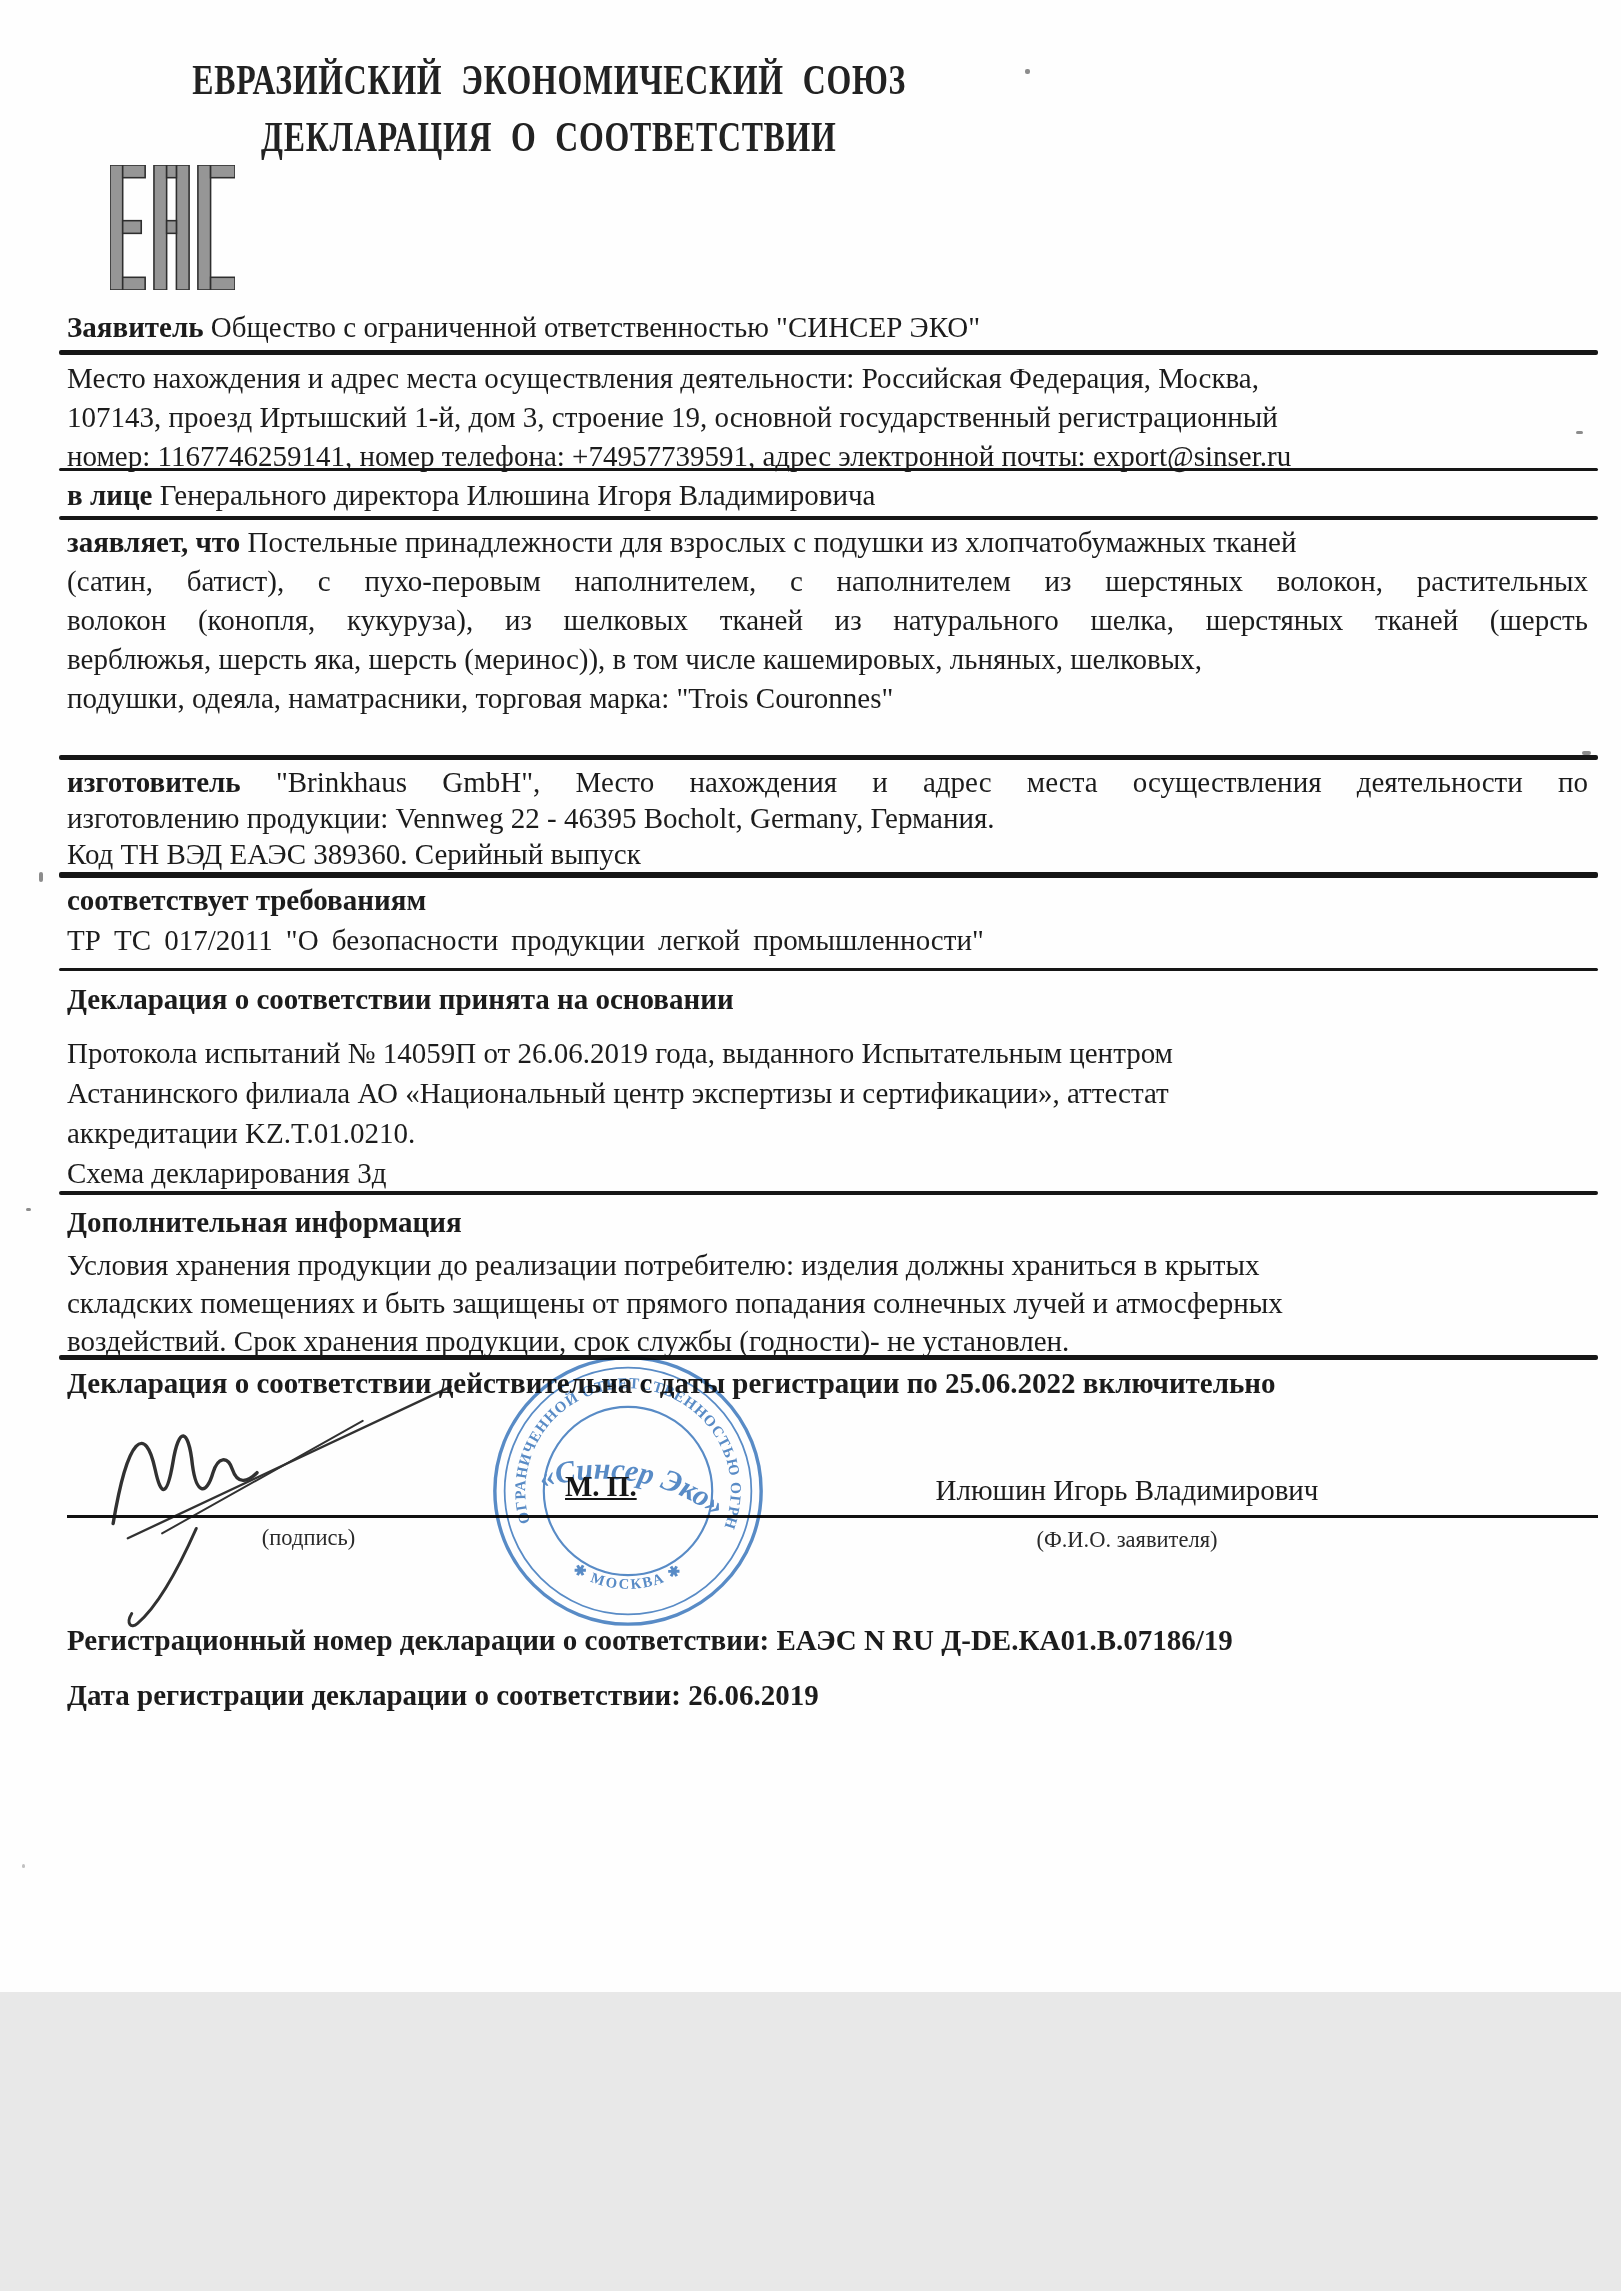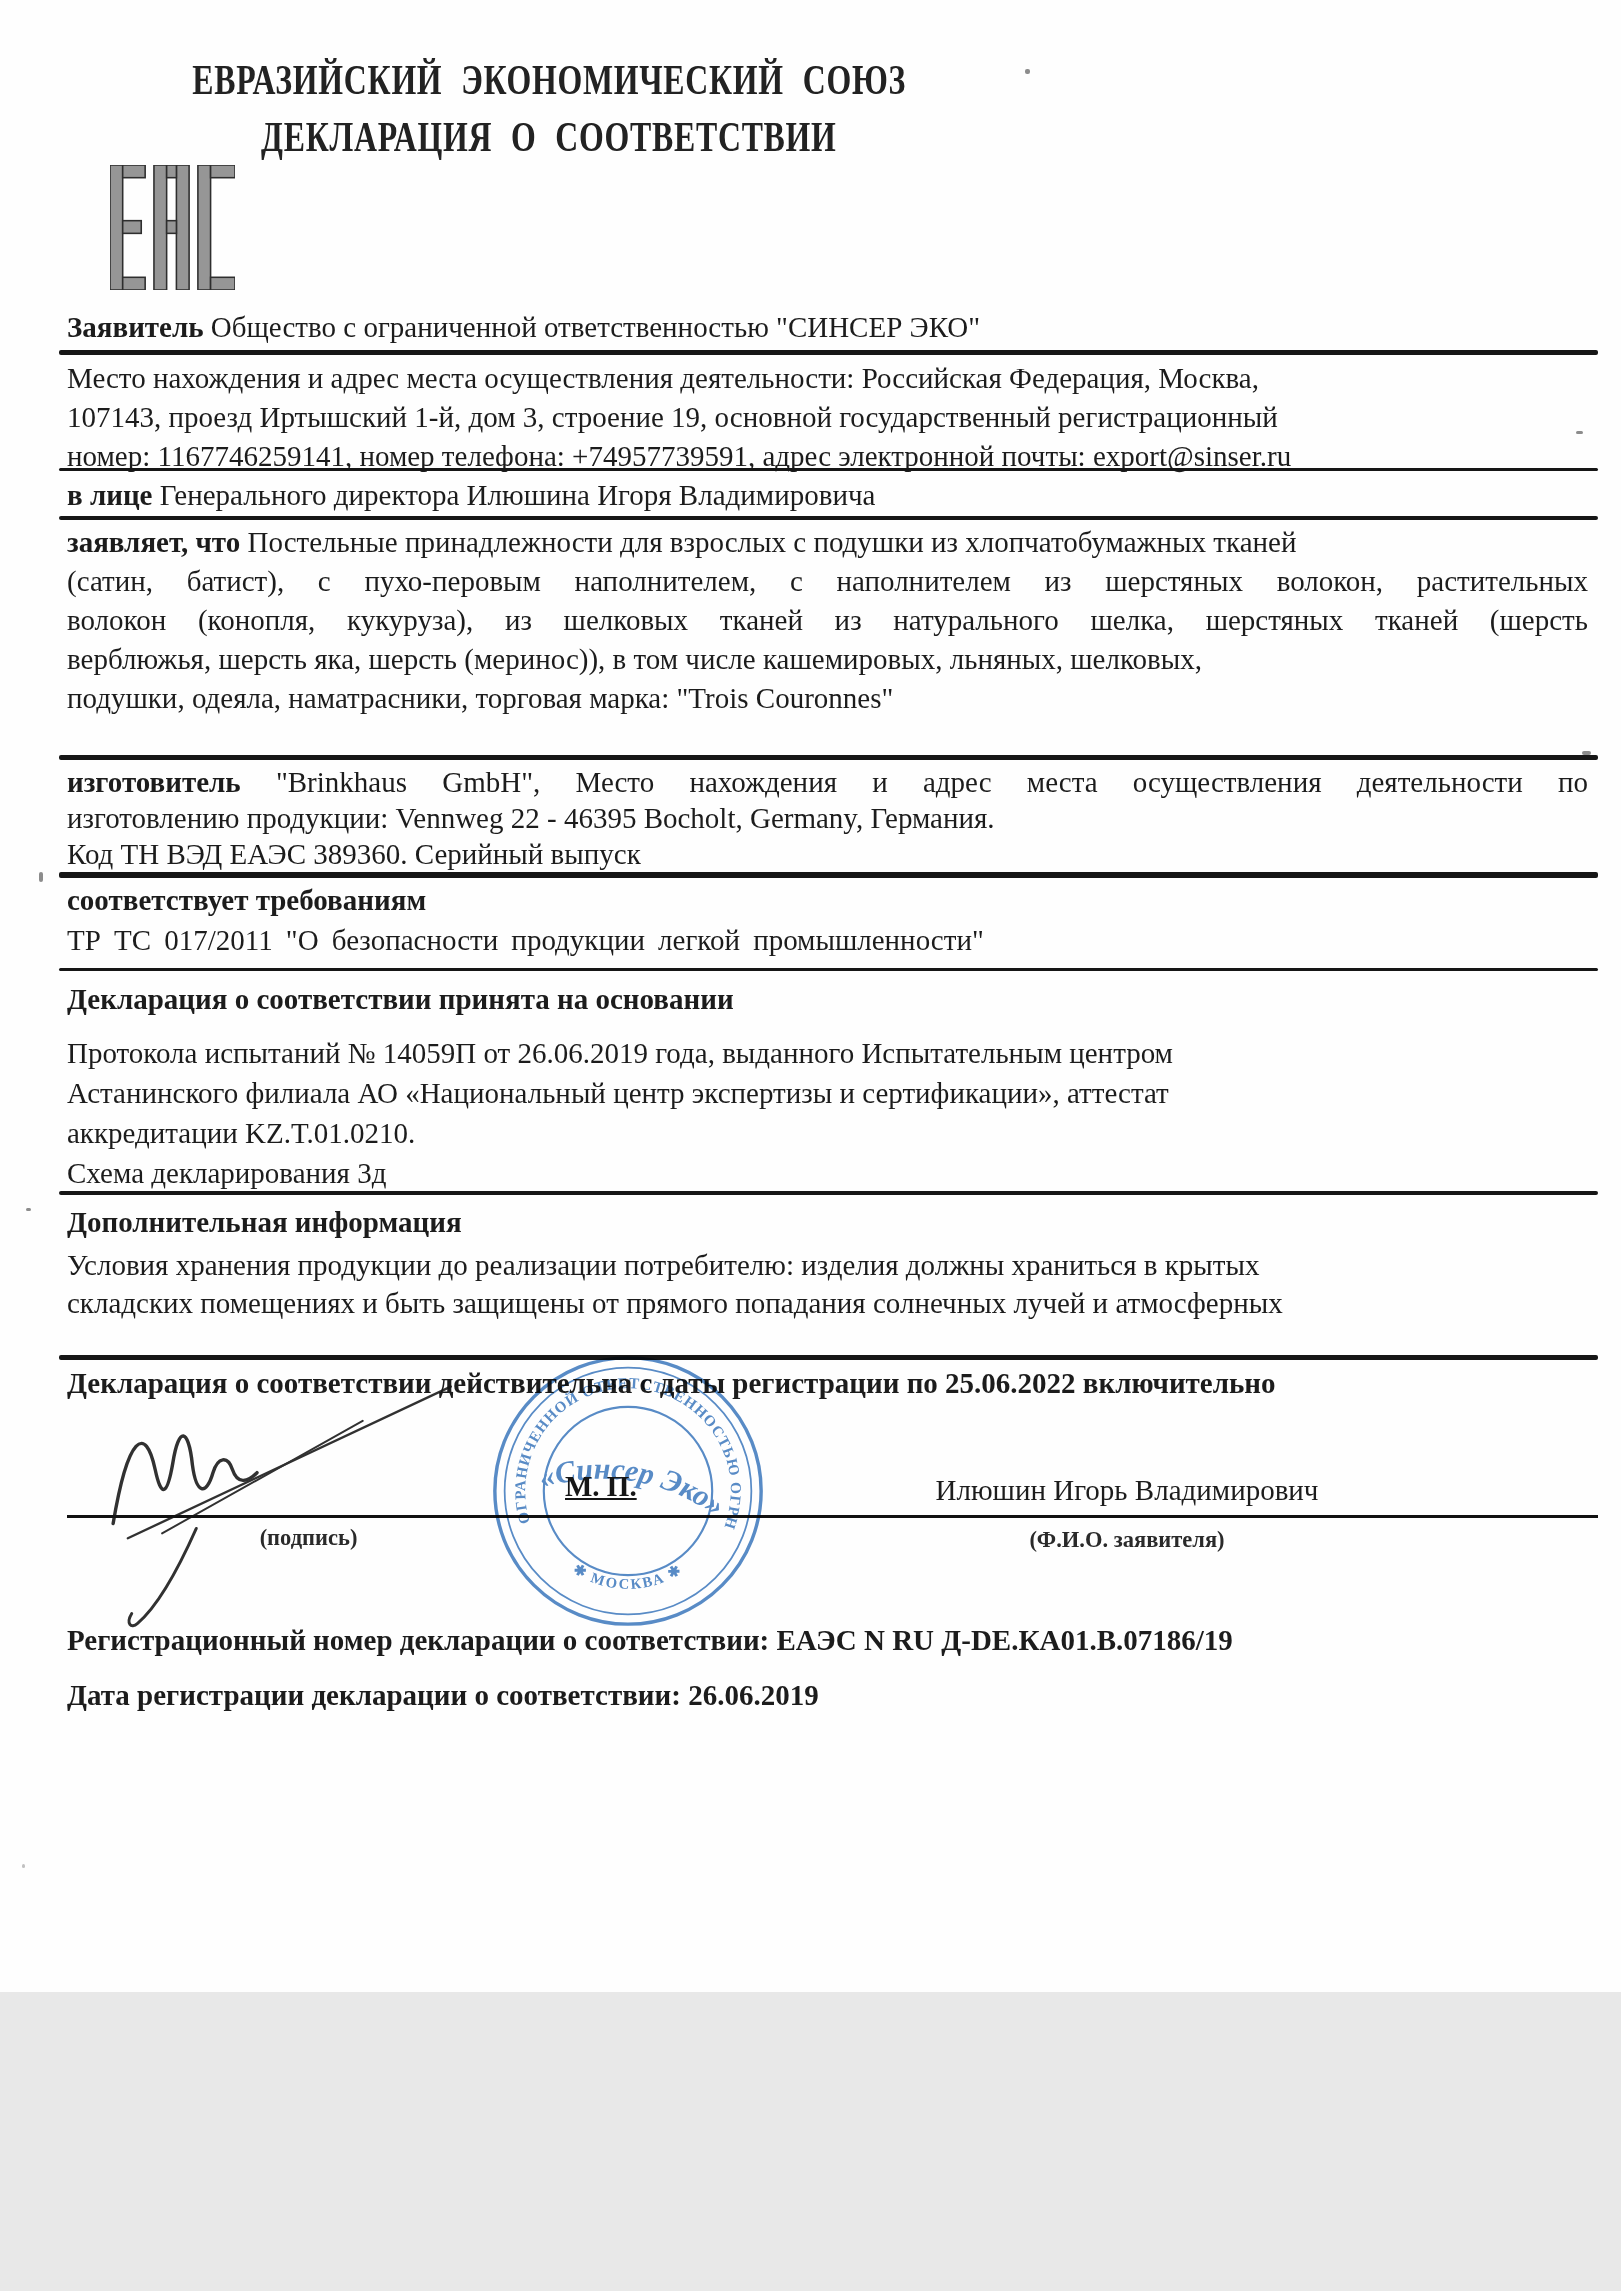--- a/index.html
+++ b/index.html
@@ -12,21 +12,21 @@
   .titletext{
     display:inline-block;transform:scaleX(.74);transform-origin:center;
     font-weight:bold;font-size:43px;letter-spacing:1px;word-spacing:13.7px;
     color:#222;white-space:nowrap;
   }
   .block{position:absolute;left:67px;width:1521px;font-size:29px;}
   .ln{display:block;line-height:39px;height:39px;white-space:nowrap;overflow:visible;}
   .stretch{text-align:justify;text-align-last:justify;white-space:normal;}
   .bold{font-weight:bold;}
   .rule{position:absolute;left:59px;width:1539px;background:#161616;border-radius:2px;}
-  .caption{position:absolute;font-size:22.5px;color:#2a2a2a;text-align:center;font-weight:bold;}
+  .caption{position:absolute;font-size:22.5px;color:#2a2a2a;text-align:center;}
   .sigline{position:absolute;left:67px;width:1531px;height:2.9px;background:#111;}
   .speck{position:absolute;background:#666;border-radius:2px;opacity:.75;}
   .band{
     position:absolute;left:54px;top:2274px;width:1475px;height:14.7px;
     background:linear-gradient(90deg,#3a3530,#221f1c 25%,#363029 55%,#191513 85%,#2c2짇623);
     background-color:#262220;
   }
   .band-inner{
     width:100%;height:100%;
     background:repeating-linear-gradient(90deg,rgba(255,255,255,.16) 0 2px,transparent 2px 8.8px);
@@ -124,20 +124,21 @@
   </div>
 
   <div class="rule" style="top:1191px;height:3.9px;"></div>
 
   <div class="block bold" style="top:1203px;">
     <span class="ln">Дополнительная информация</span>
   </div>
   <div class="block" style="top:1246px;">
     <span class="ln" style="line-height:38px;height:38px;">Условия хранения продукции до реализации потребителю: изделия должны храниться в крытых</span>
     <span class="ln" style="line-height:38px;height:38px;">складских помещениях и быть защищены от прямого попадания солнечных лучей и атмосферных</span>
+    <span class="ln" style="line-height:38px;height:38px;">воздействий. Срок хранения продукции, срок службы (годности)- не установлен.</span>
   </div>
 
   <div class="rule" style="top:1355px;height:4.9px;"></div>
 
   <div class="block bold" style="top:1364px;">
     <span class="ln">Декларация о соответствии действительна с даты регистрации по 25.06.2022 включительно</span>
   </div>
 
   <div class="sigline" style="top:1515px;"></div>
 

